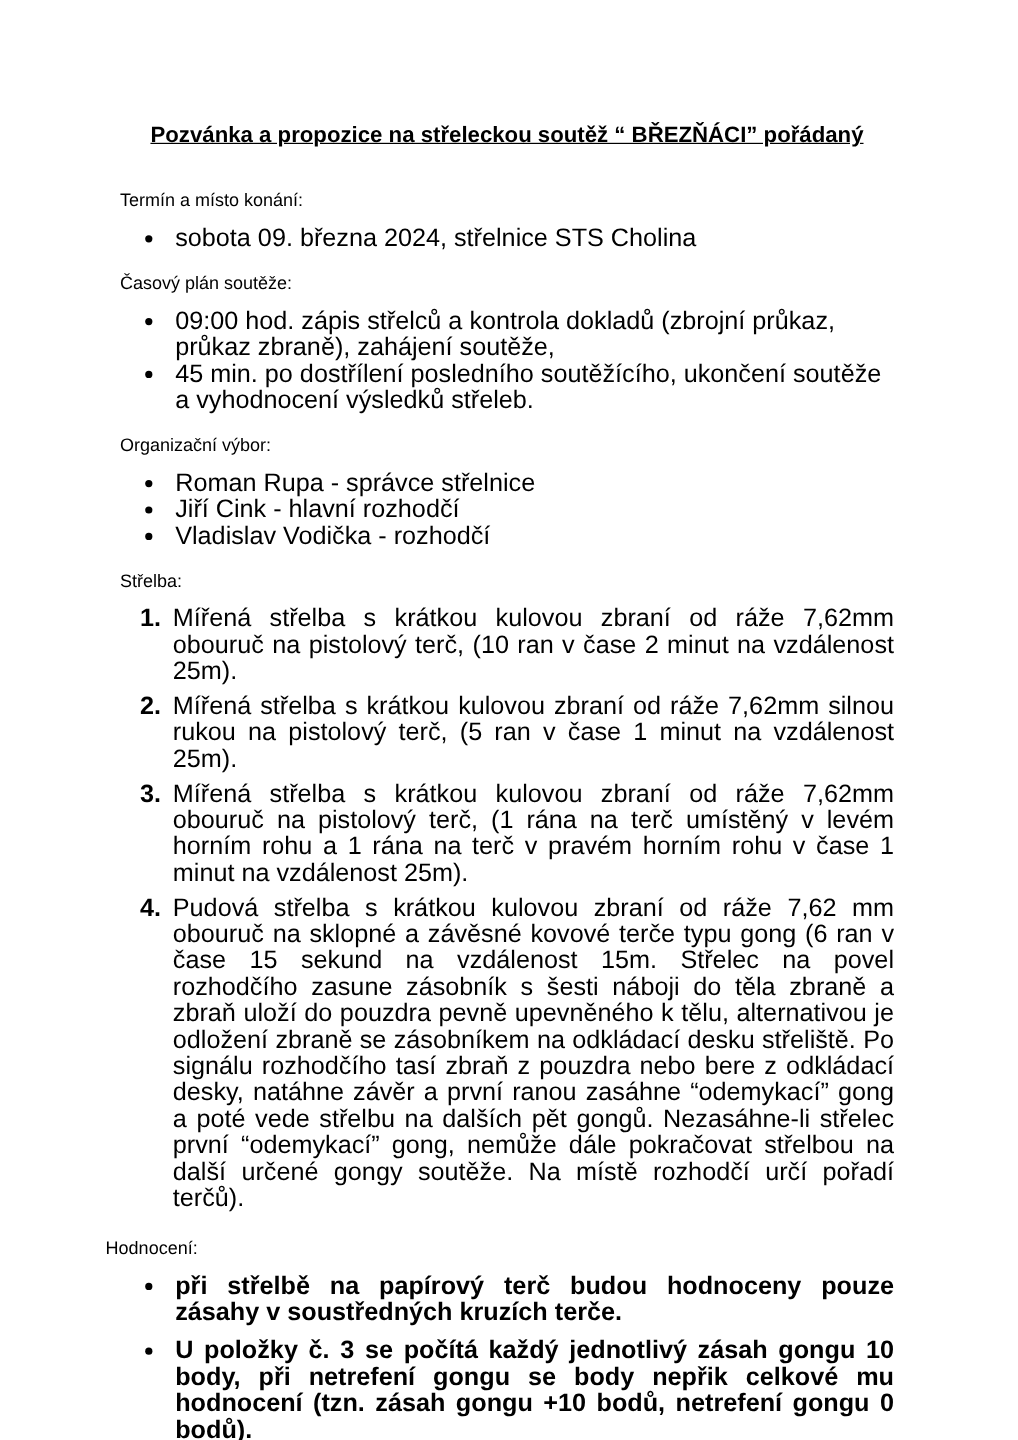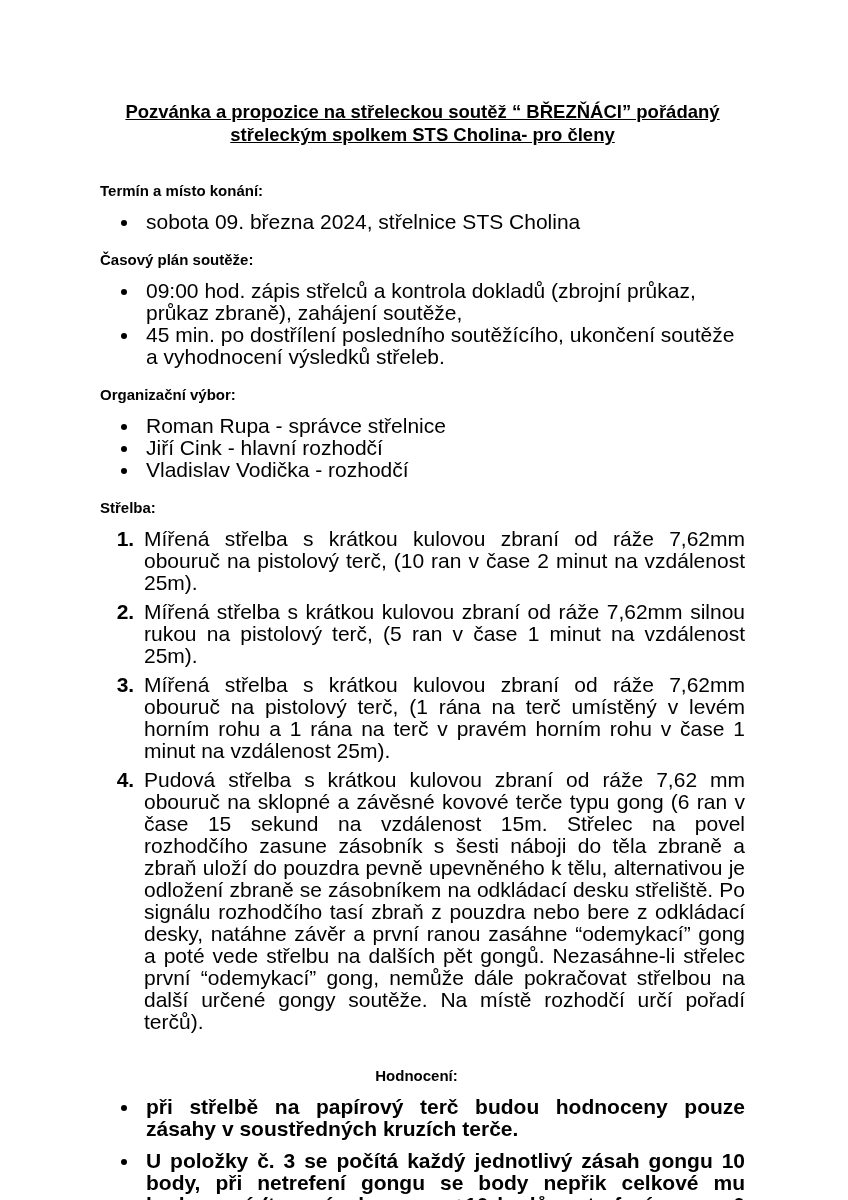--- a/index.html
+++ b/index.html
@@ -28,29 +28,28 @@
     font-weight: bold;
     line-height: 23px;
     text-align: center;
   }
   .doc-title .title-line {
     text-decoration: underline;
   }
   .section-heading {
     margin: 18px 0 0 0;
     font-size: 15px;
-    font-weight: bold;
+    font-weight: normal;
     line-height: 17px;
   }
   .section-heading.shift-left {
     margin-left: -12px;
   }
   .section-heading.gap-large {
-    margin-top: 34px;
-    text-align: center;
+    margin-top: 22px;
   }
   .section-heading.gap-small {
     margin-top: 22px;
   }
   ul.bullet-list, ol.numbered-list {
     margin: 12px 0 0 0;
     padding: 0 0 0 40px;
     font-size: 21px;
     line-height: 22px;
   }
@@ -79,21 +78,20 @@
     font-weight: normal;
   }
 </style>
 </head>
 <body>
 
 <div class="page">
 
   <h1 class="doc-title">
     <div class="title-line">Pozvánka a propozice na střeleckou soutěž “ BŘEZŇÁCI” pořádaný</div>
-    <div class="title-line">střeleckým spolkem STS Cholina- pro členy</div>
   </h1>
 
   <section>
     <h2 class="section-heading">Termín a místo konání:</h2>
     <ul class="bullet-list">
       <li>sobota 09. března 2024, střelnice STS Cholina</li>
     </ul>
   </section>
 
   <section>

